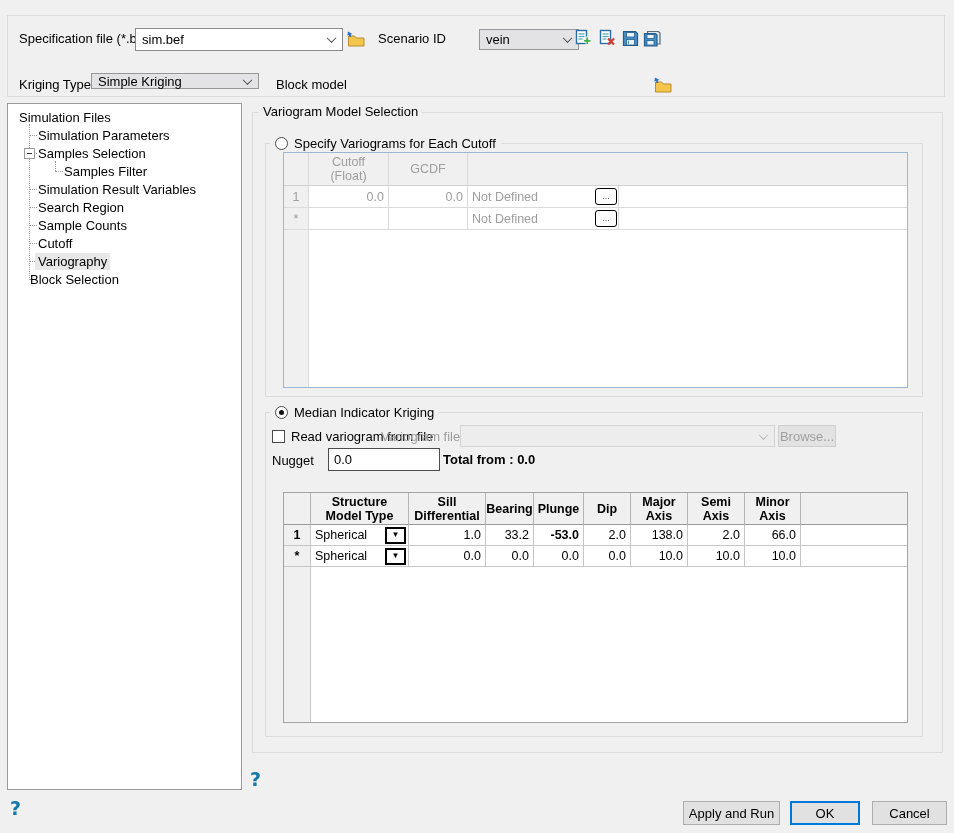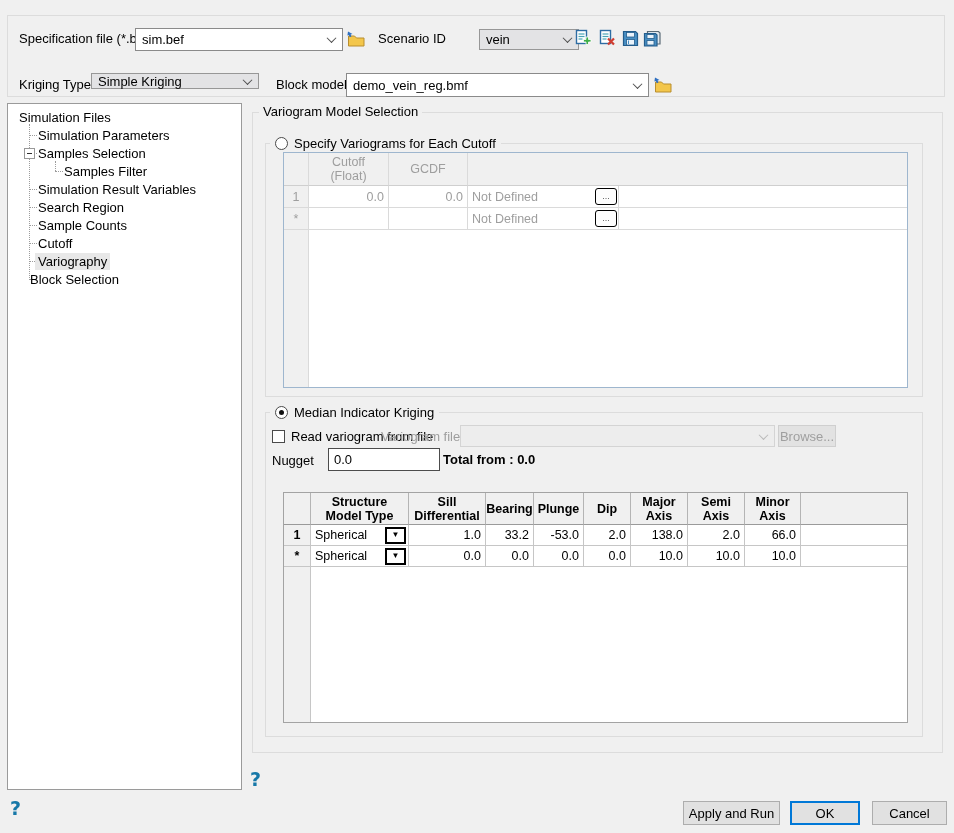--- a/index.html
+++ b/index.html
@@ -140,24 +140,20 @@
       </svg>
     </span>
 
     <span class="abs lbl" style="left:11px; top:61px;">Kriging Type</span>
     <div class="combo gray" style="left:83px; top:57px; width:168px; height:16px;">
       <span class="val">Simple Kriging</span>
       <span class="chev"></span>
     </div>
 
     <span class="abs lbl" style="left:268px; top:61px;">Block model</span>
-    <div class="combo white" style="left:338px; top:57px; width:303px; height:24px;">
-      <span class="val">demo_vein_reg.bmf</span>
-      <span class="chev"></span>
-    </div>
     <span class="icon-btn" style="left:646px; top:60px;">
       <svg width="18" height="16" viewBox="0 0 18 16">
         <path d="M1.5 5 L7.5 5 L9.5 7 L17 7 L17 15 L1.5 15 Z" fill="#f3c64b" stroke="#b98e2f" stroke-width="1"></path>
         <path d="M1 0.5 L5.5 3 L3.6 3.4 L4.4 5.6 L2.7 6.2 L1.9 4 L0.4 4.6 Z" fill="#2f6fc0"></path>
       </svg>
     </span>
   </div>
 
   <div id="tree-panel">
     <span class="guide-v" style="left:21px; top:20px; height:156px;"></span>
@@ -293,21 +289,21 @@
     <div class="grow gbody-row" style="height:21px;">
       <div class="gcell rowhdr" style="width:27px;">1</div>
       <div class="gcell txt" style="width:98px;">
         <span>Spherical</span>
         <span class="dd-btn">
             <span class="arr">▼</span>
           </span>
       </div>
       <div class="gcell num" style="width:77px;">1.0</div>
       <div class="gcell num" style="width:48px;">33.2</div>
-      <div class="gcell num" style="width:50px;">-53.0</div>
+      <div class="gcell num" style="width:50px;font-weight:bold;">-53.0</div>
       <div class="gcell num" style="width:47px;">2.0</div>
       <div class="gcell num" style="width:57px;">138.0</div>
       <div class="gcell num" style="width:57px;">2.0</div>
       <div class="gcell num" style="width:56px;">66.0</div>
       <div class="gcell gfill nobrd"></div>
     </div>
     <div class="grow gbody-row" style="height:21px;">
       <div class="gcell rowhdr" style="width:27px;">*</div>
       <div class="gcell txt" style="width:98px;">
         <span>Spherical</span>

